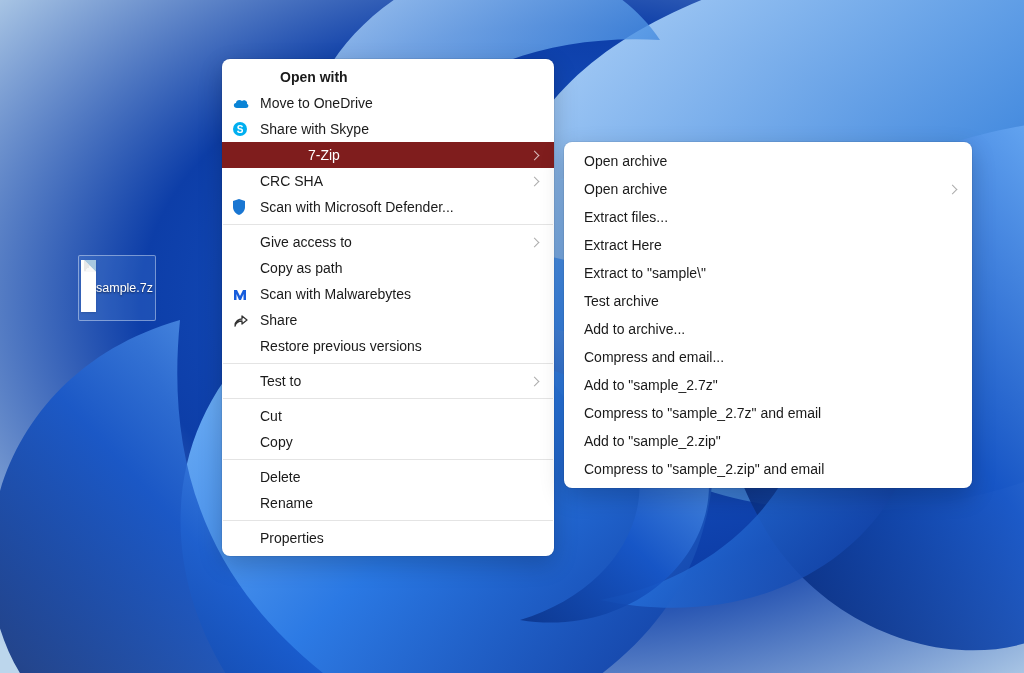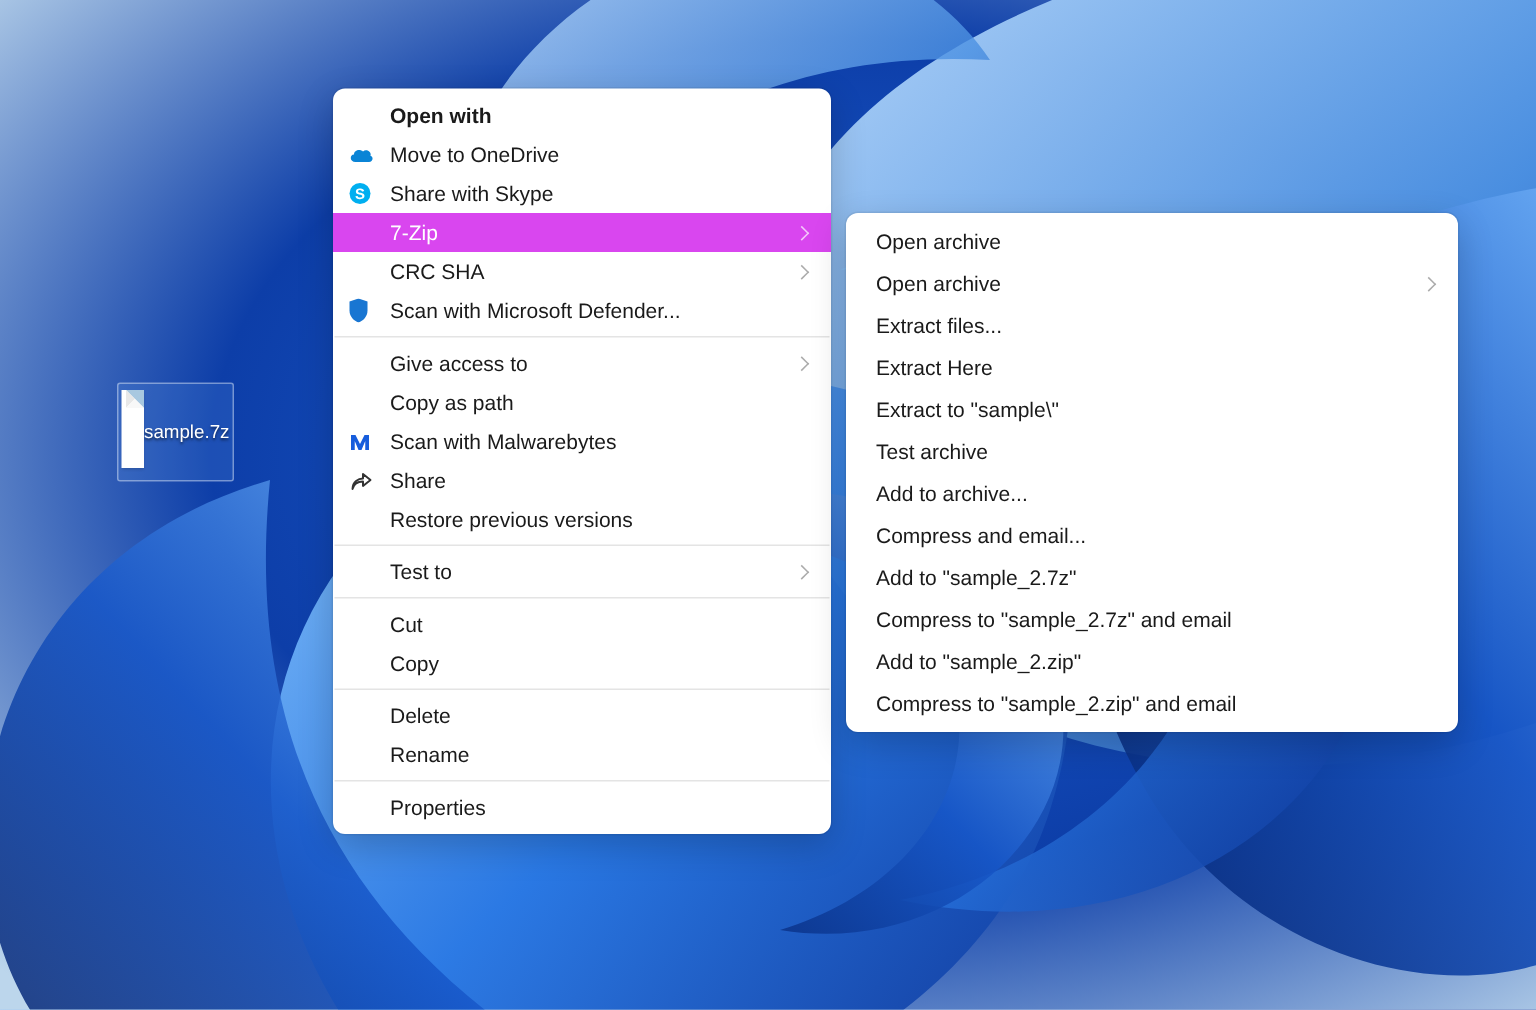--- a/index.html
+++ b/index.html
@@ -92,24 +92,25 @@
     }
 
     .menu-item {
       height: 26px;
       display: flex;
       align-items: center;
       padding: 0 14px 0 10px;
       position: relative;
       cursor: default;
     }
-    .menu-item.bold .item-label { font-weight: 600; }
+    .menu-item.bold .item-label { font-weight: 600; margin-left: 20px; }
     .menu-item.highlighted {
-      background: #d946ef;
+      background: #7f1d1d;
       color: #ffffff;
+      gap: 48px;
     }
     .menu-item .icon-slot {
       width: 22px;
       height: 18px;
       display: flex;
       align-items: center;
       justify-content: flex-start;
       margin-right: 6px;
       flex-shrink: 0;
     }

